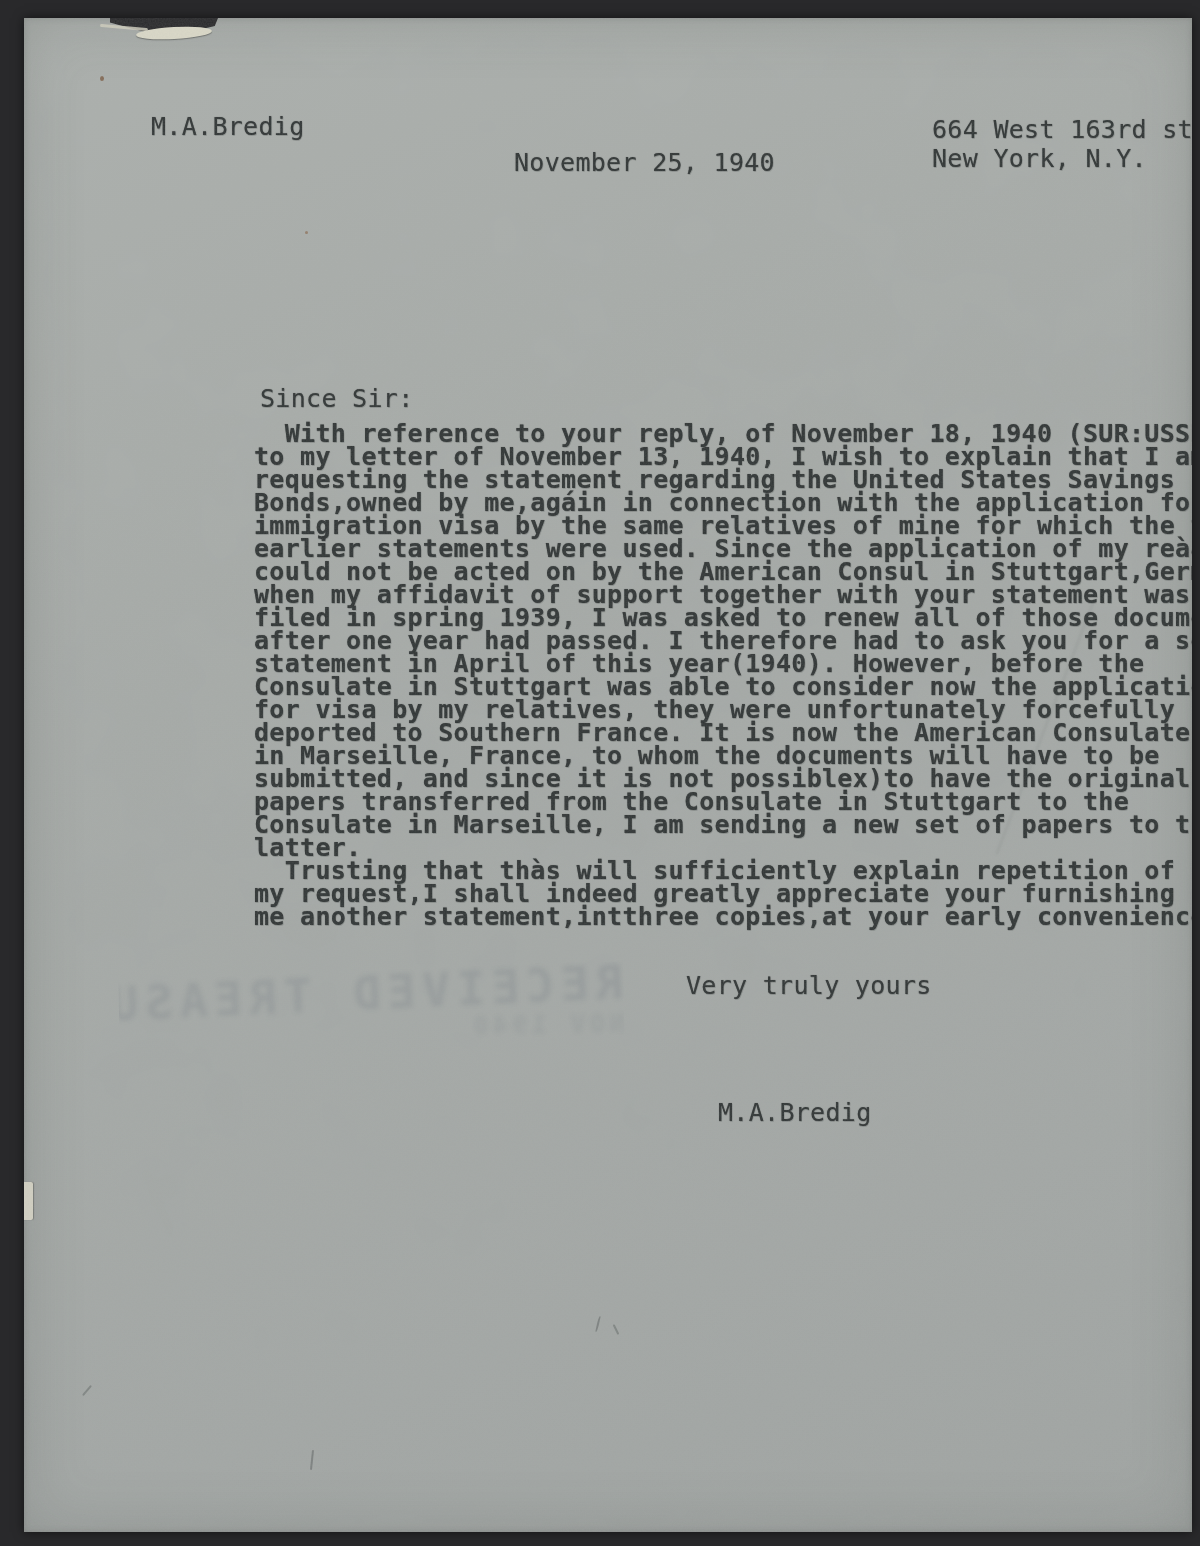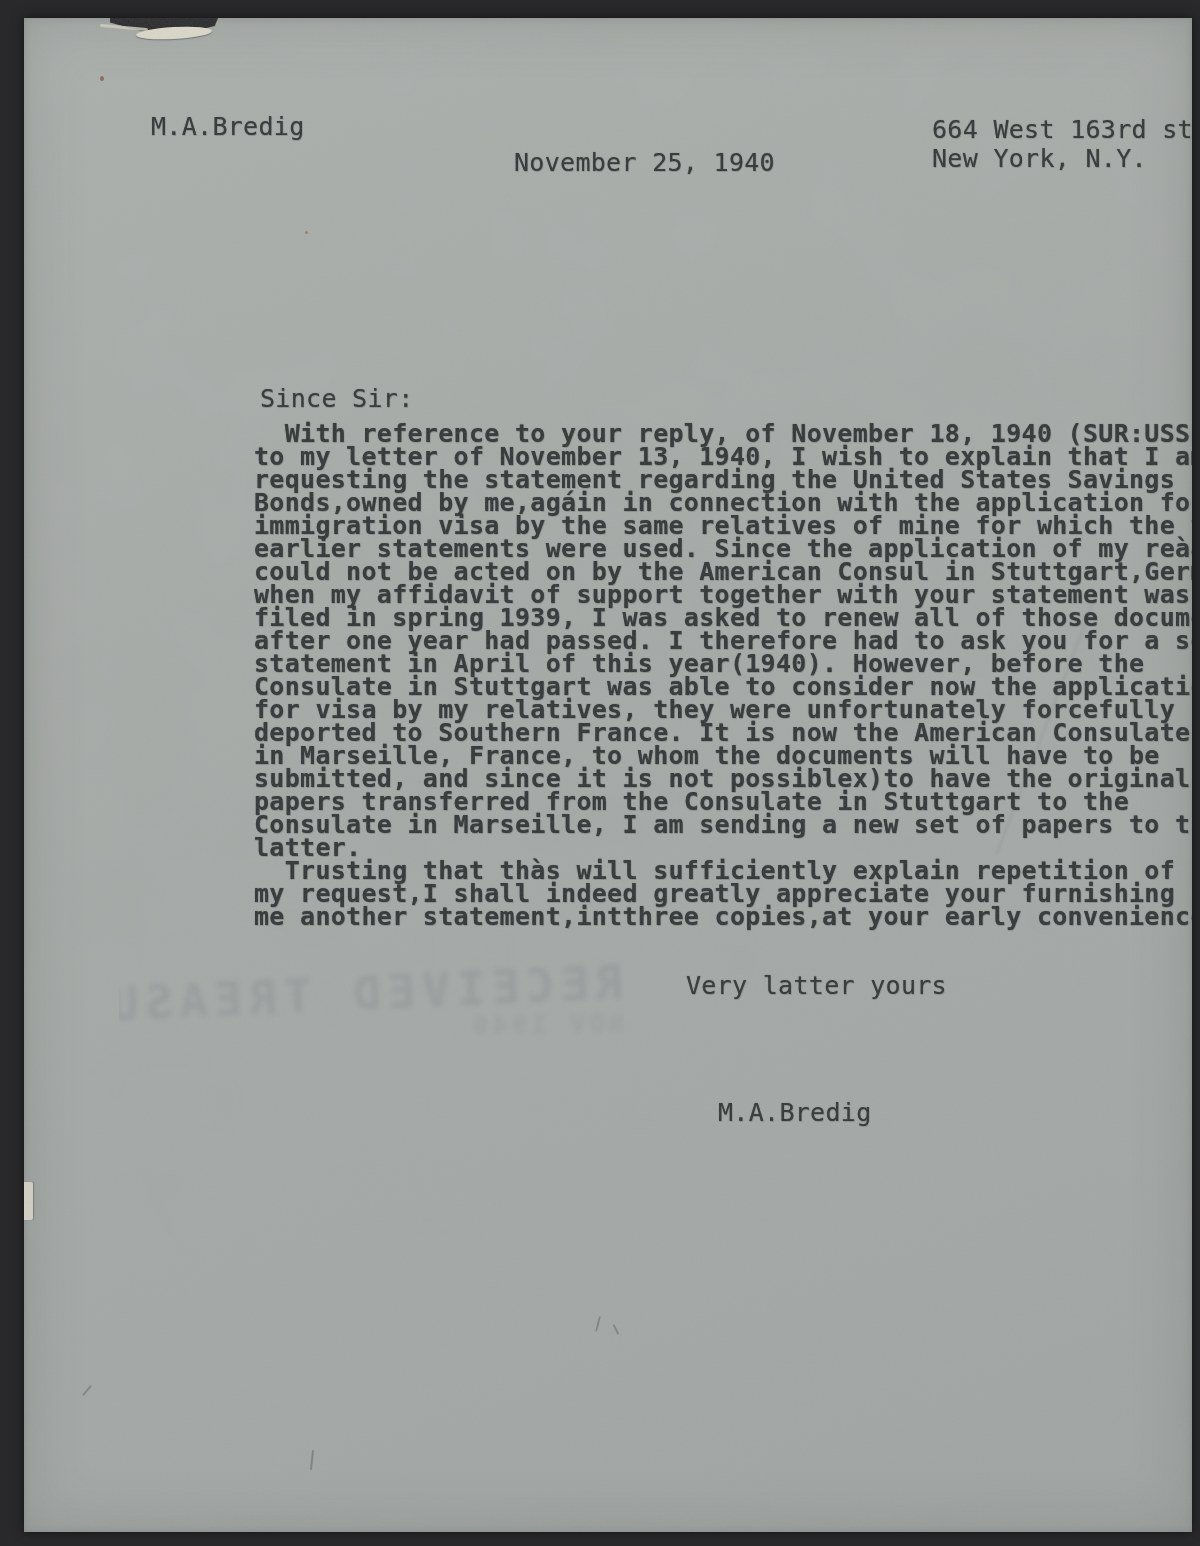--- a/index.html
+++ b/index.html
@@ -140,21 +140,21 @@
 deported to Southern France. It is now the American Consulate
 in Marseille, France, to whom the documents will have to be
 submitted, and since it is not possiblex)to have the original
 papers transferred from the Consulate in Stuttgart to the
 Consulate in Marseille, I am sending a new set of papers to the
 latter.
   Trusting that thàs will sufficiently explain repetition of
 my request,I shall indeed greatly appreciate your furnishing
 me another statement,intthree copies,at your early convenience.</div>
 
-  <div class="typed closing">Very latter yours</div>
+  <div class="typed closing">Very truly yours</div>
   <div class="typed signature">M.A.Bredig</div>
 
 
   <div class="notch-dark"></div>
   <div class="notch-tear"></div>
   <div class="notch-line"></div>
   <div class="edge-chip"></div>
   <div class="speck s1"></div>
   <div class="speck s2"></div>
   <div class="mark m1"></div>

